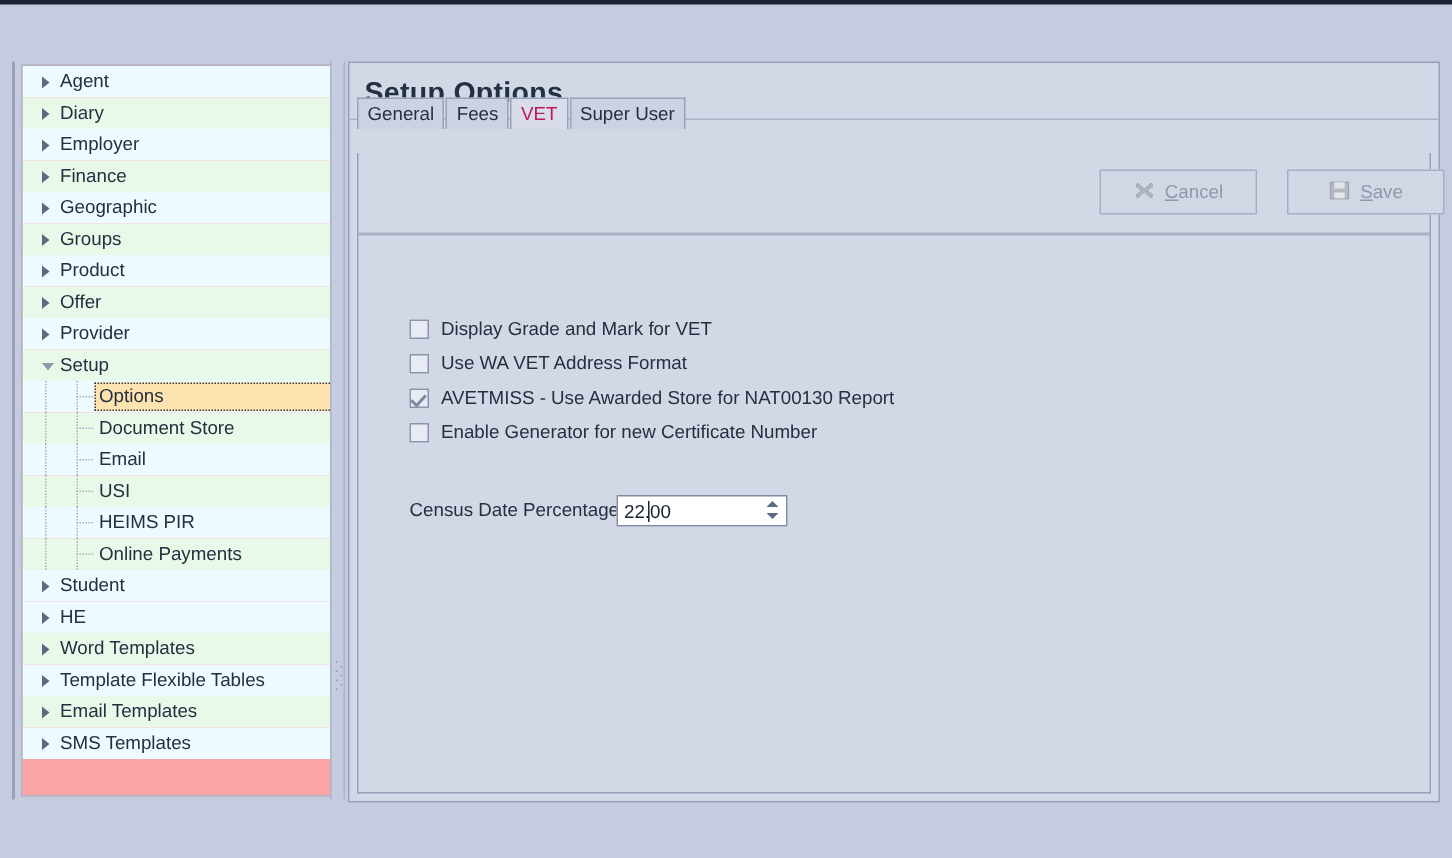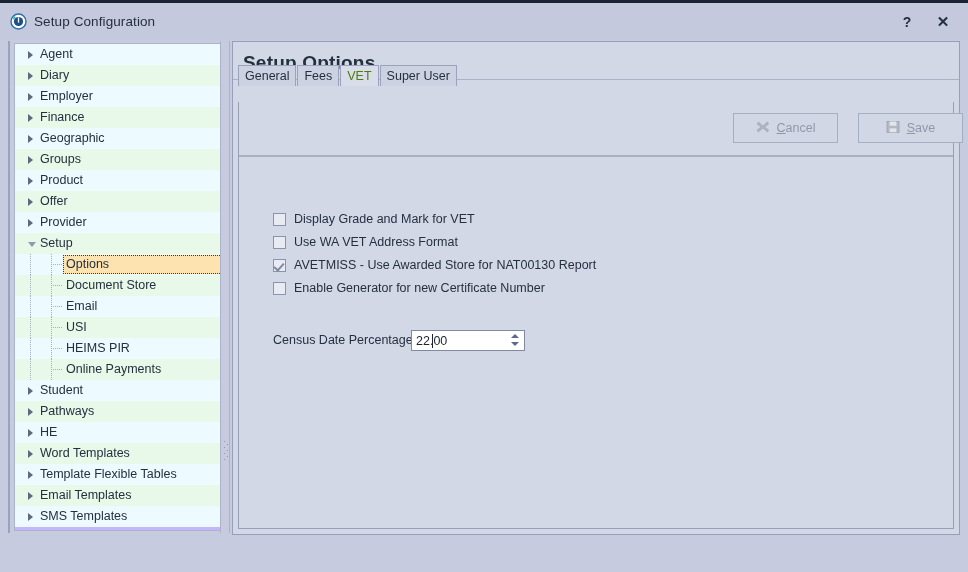--- a/index.html
+++ b/index.html
@@ -71,21 +71,21 @@
     height: 492px;
     background: #c6cbdf;
     box-sizing: border-box;
     border-left: 2px solid #9aa3bd;
   }
   #tree-scroll {
     position: absolute;
     left: 4px; top: 2px;
     width: 240px;
     height: 488px;
-    background: #c4b5fd;
+    background: #fca5a5;
     border: 1px solid #a9b3c9;
     box-sizing: border-box;
     overflow: hidden;
   }
   .tree-row {
     position: relative;
     height: 21px;
     line-height: 21px;
     white-space: nowrap;
     font-size: 12.5px;
@@ -213,21 +213,21 @@
     background: #ccd2e2;
     border: 1px solid #9aa3bb;
     border-bottom: none;
     margin-right: 1px;
     box-sizing: border-box;
     cursor: default;
     white-space: nowrap;
   }
   .tab.active {
     background: #d8dde9;
-    color: #4d7c0f;
+    color: #be185d;
   }
   #tabstrip-underline {
     position: absolute;
     left: 5px; top: 60px;
     width: 716px; height: 1px;
     background: #97a0b8;
   }
 
   
   #tabpage {
@@ -362,33 +362,20 @@
     border-right: 4px solid transparent;
   }
   .spin-arrow.up   { top: 2px;  border-bottom: 4px solid #5b6a86; }
   .spin-arrow.down { top: 10px; border-top: 4px solid #5b6a86; }
 </style>
 </head>
 <body>
 
 <div id="window">
 
-  <div id="titlebar">
-    <span id="title-icon">
-      <svg width="17" height="17" viewBox="0 0 17 17">
-        <circle cx="8.5" cy="8.5" r="7.5" fill="#ffffff" stroke="#2a6fa8" stroke-width="1.4"></circle>
-        <circle cx="8.5" cy="8.5" r="4.6" fill="#1d4f84"></circle>
-        <path d="M8.5 4.4 L8.5 9.6" stroke="#ffffff" stroke-width="1.3"></path>
-        <path d="M5.2 3.6 A6 6 0 0 0 3.6 6.4" stroke="#35b0c9" stroke-width="1.6" fill="none"></path>
-      </svg>
-    </span>
-    <span id="title-text">Setup Configuration</span>
-    <span class="titlebtn" id="help-button">?</span>
-    <span class="titlebtn" id="close-button">✕</span>
-  </div>
 
   <div id="tree-panel">
     <div id="tree-scroll">
         <div class="tree-row level0 odd">
           <span class="arrow collapsed"></span>
           <span class="lbl">Agent</span>
         </div>
         <div class="tree-row level0 alt">
           <span class="arrow collapsed"></span>
           <span class="lbl">Diary</span>
@@ -458,24 +445,20 @@
         </div>
         <div class="tree-row level1 alt">
           <span class="guide"></span>
           <span class="guide3"></span>
           <span class="guide2"></span>
           <span class="lbl">Online Payments</span>
         </div>
         <div class="tree-row level0 odd">
           <span class="arrow collapsed"></span>
           <span class="lbl">Student</span>
-        </div>
-        <div class="tree-row level0 alt">
-          <span class="arrow collapsed"></span>
-          <span class="lbl">Pathways</span>
         </div>
         <div class="tree-row level0 odd">
           <span class="arrow collapsed"></span>
           <span class="lbl">HE</span>
         </div>
         <div class="tree-row level0 alt">
           <span class="arrow collapsed"></span>
           <span class="lbl">Word Templates</span>
         </div>
         <div class="tree-row level0 odd">

